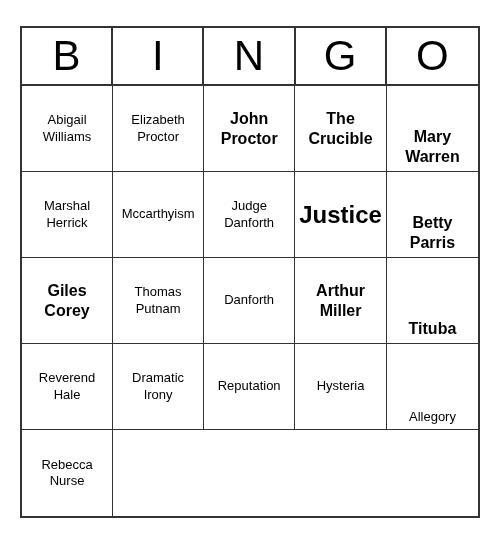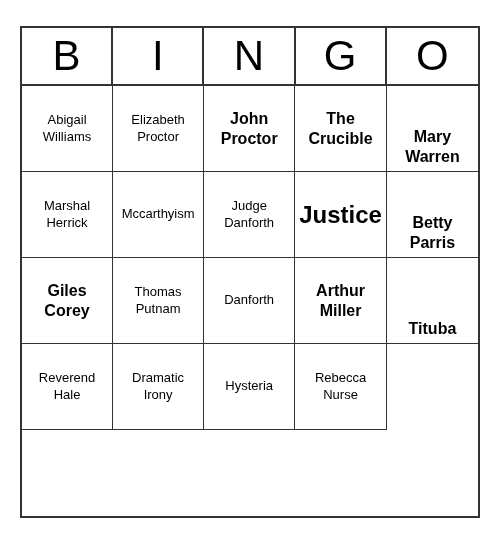--- a/index.html
+++ b/index.html
@@ -129,19 +129,25 @@
       <div class="bingo-cell">
         <span class="cell-text large">Tituba</span>
       </div>
       <div class="bingo-cell">
         <span class="cell-text">Reverend<br>Hale</span>
       </div>
       <div class="bingo-cell">
         <span class="cell-text">Dramatic<br>Irony</span>
       </div>
       <div class="bingo-cell">
+        <span class="cell-text">Reputation</span>
+      </div>
+      <div class="bingo-cell">
         <span class="cell-text">Hysteria</span>
+      </div>
+      <div class="bingo-cell">
+        <span class="cell-text">Allegory</span>
       </div>
       <div class="bingo-cell">
         <span class="cell-text">Rebecca<br>Nurse</span>
       </div>
     </div>
 </div>
 
 </body></html>

